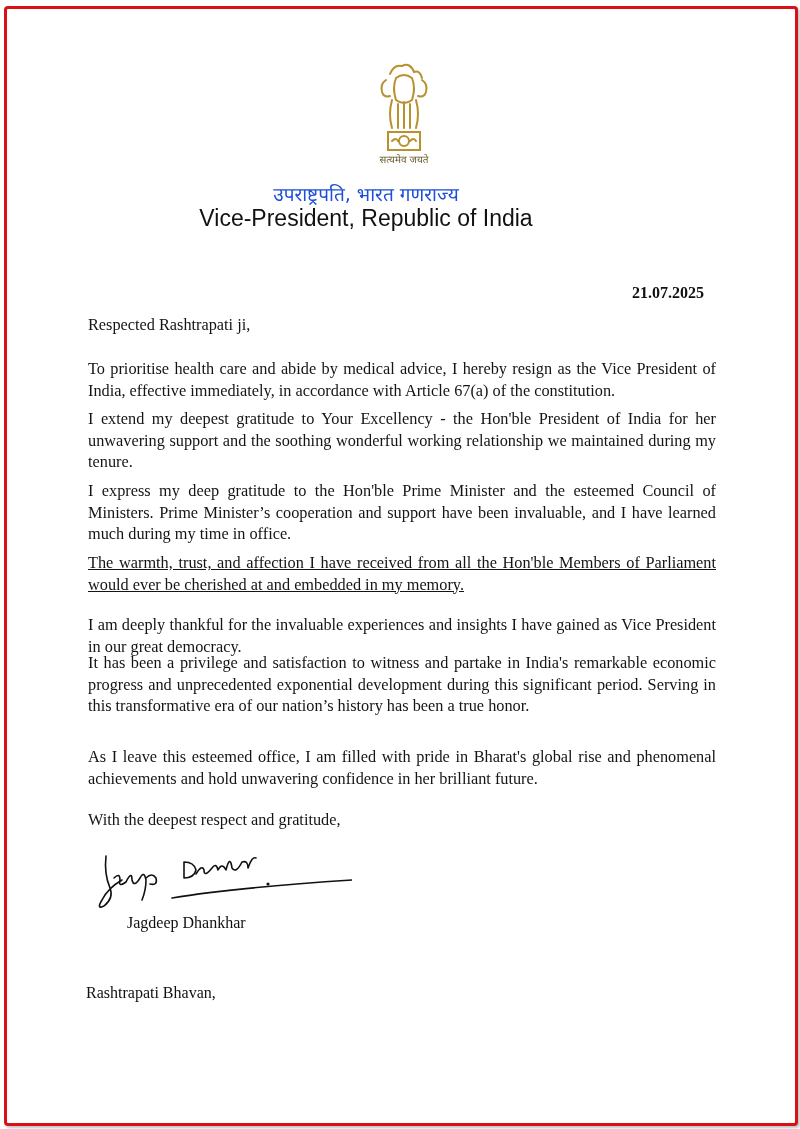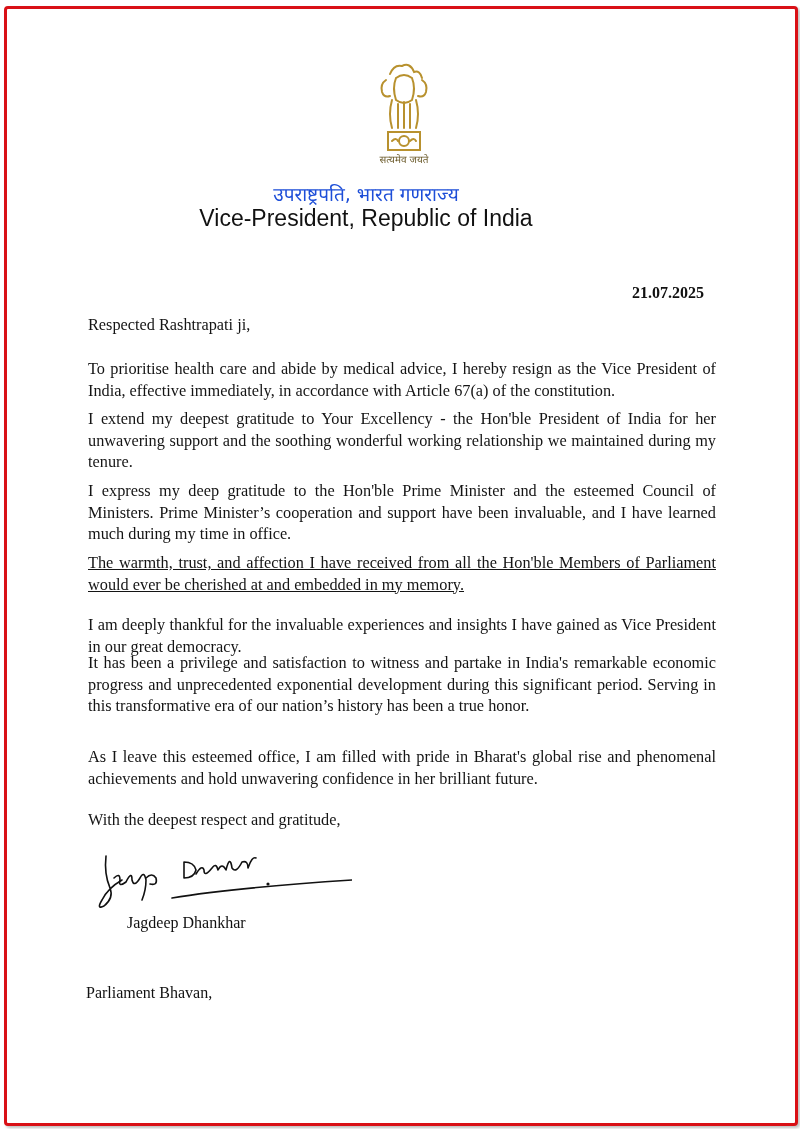--- a/index.html
+++ b/index.html
@@ -86,14 +86,14 @@
     <path d="M92 10 v16 q10 0 12 -8 q-2 -8 -12 -8"></path>
     <path d="M104 22 q6 -10 8 -4 q0 8 8 -2 q4 -6 6 2 q4 -8 8 0 q4 -16 6 -2 q4 6 10 -6 q6 -2 6 6 q4 -12 8 -10"></path>
     <path d="M80 46 q60 -10 180 -18"></path>
     <circle cx="176" cy="32" r="0.8"></circle>
   </g>
 </svg>
 
 <div class="signer">Jagdeep Dhankhar</div>
 
 <div class="addr">
-  <div>Parliament Bhavan,</div>
+  <div>Rashtrapati Bhavan,</div>
 </div>
 
 </body></html>

